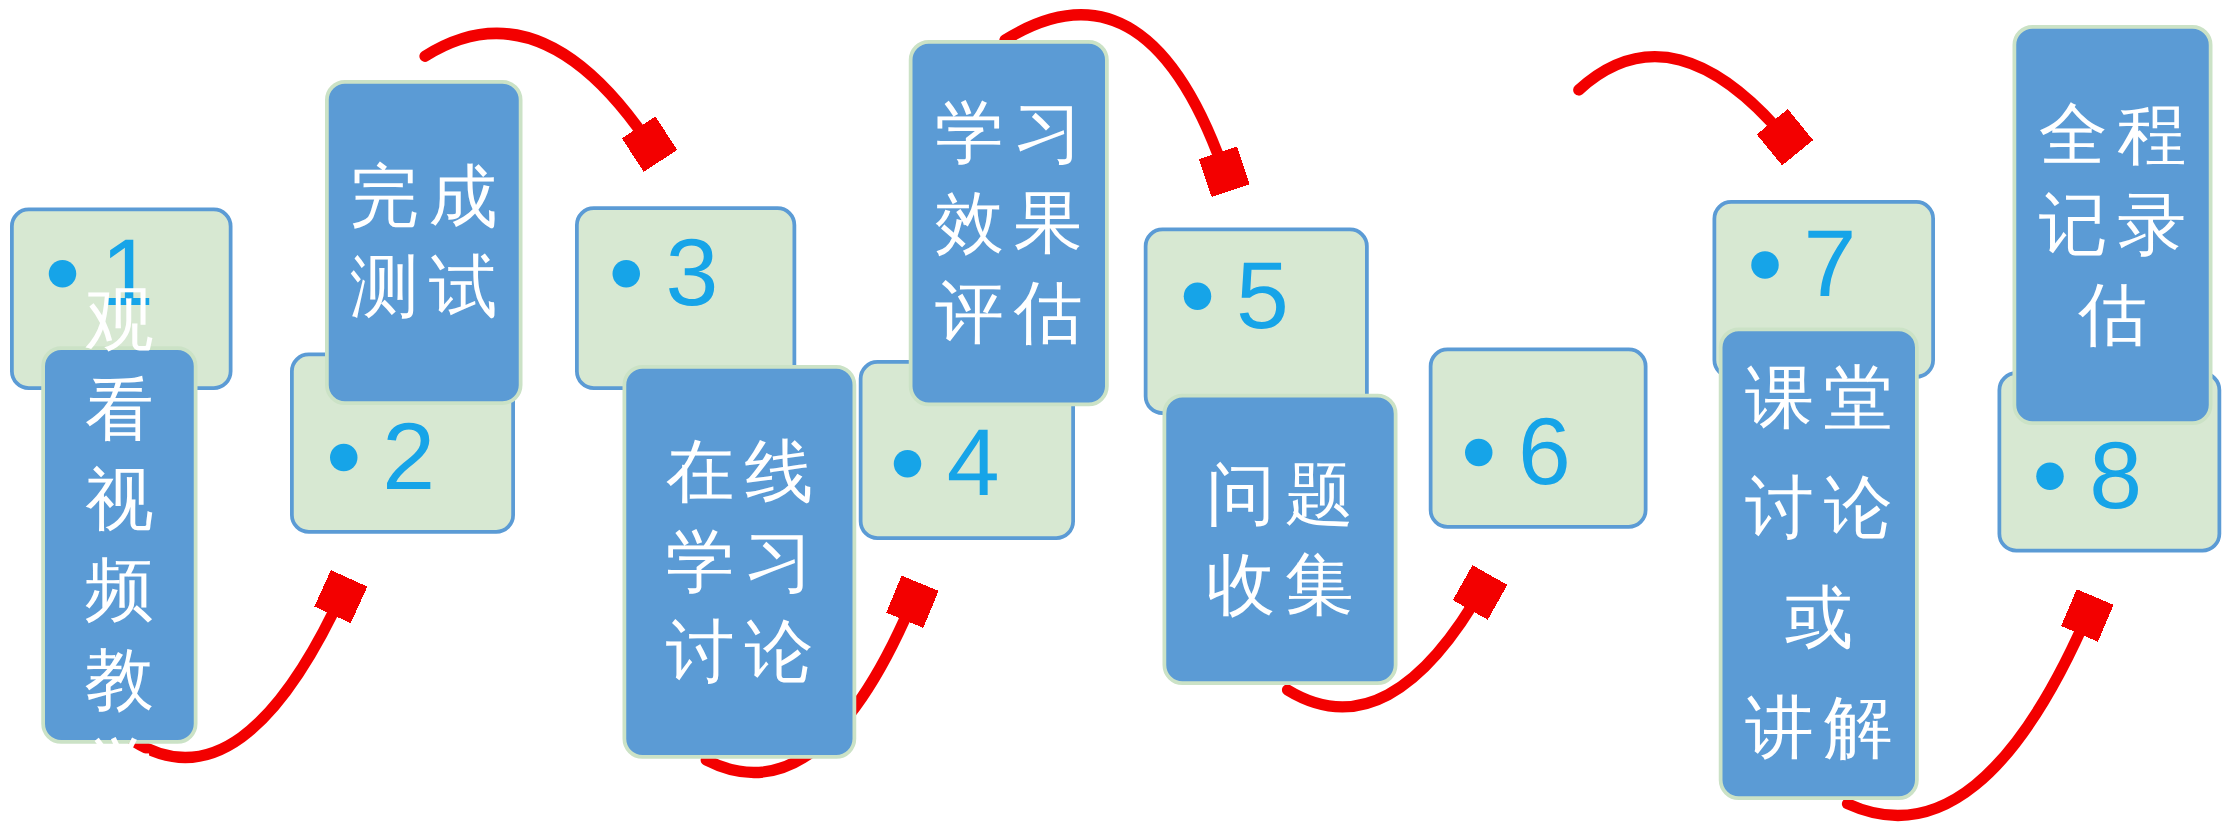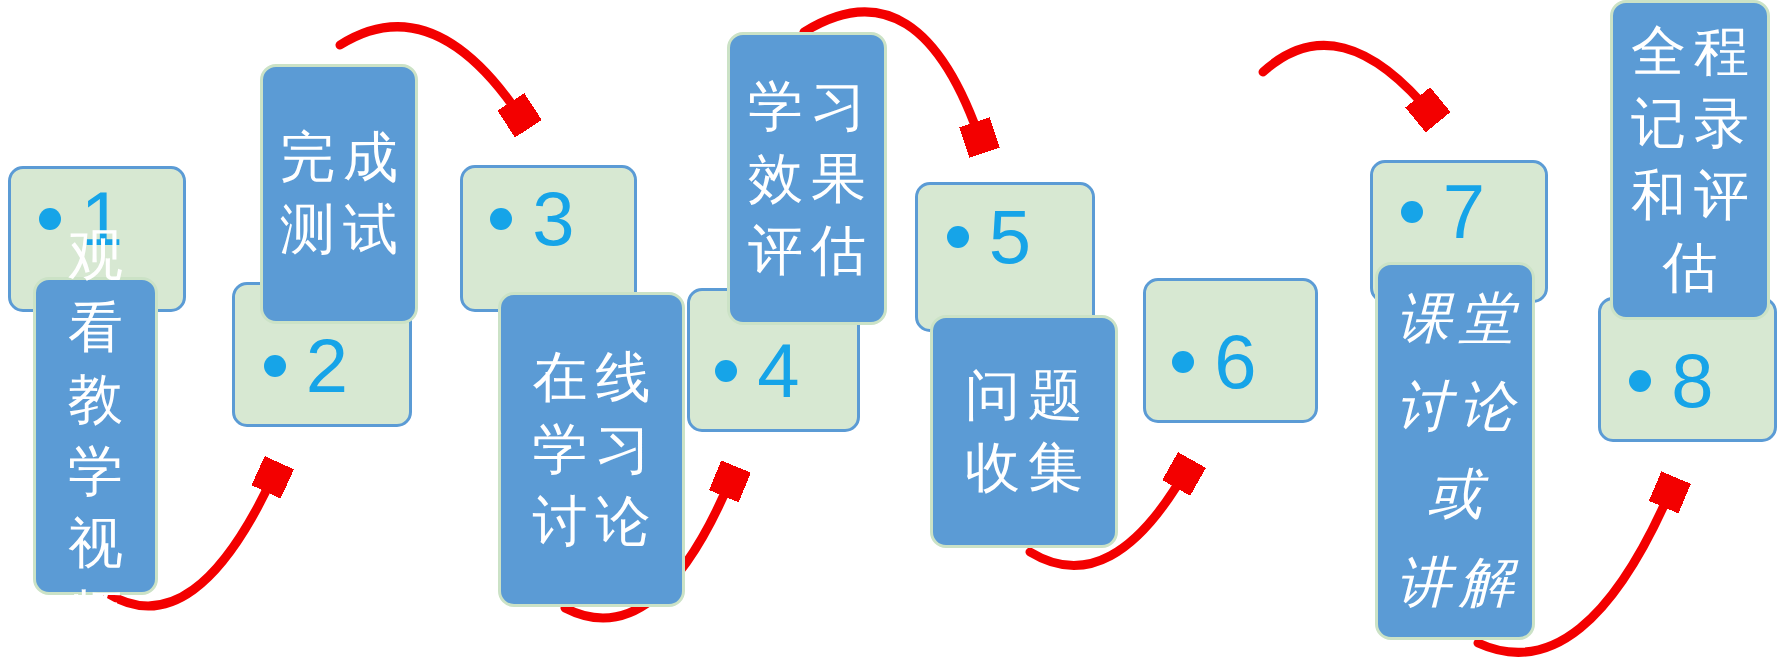--- a/index.html
+++ b/index.html
@@ -17,31 +17,31 @@
   .numrow { position:absolute; left:0; width:100%; display:flex; justify-content:center;
             align-items:center; gap:20px; transform:translate(-16px,-50%); }
   .odd  .numrow { top:36%; }
   .even .numrow { top:58%; }
   .dot { width:22px; height:22px; border-radius:50%; background:var(--numblue,#16a4e8); flex:0 0 auto; }
   .num { font-size:76px; line-height:1; color:var(--numblue,#16a4e8); }
 
   .lines { text-align:center; color:#ffffff; font-family:"Liberation Serif","DejaVu Serif",serif;
            font-size:55px; line-height:72px; letter-spacing:8px; padding-left:8px; }
   .lines span { display:block; }
-  .b7 .lines { line-height:88px;font-style:italic; }
+  .b7 .lines { line-height:88px; }
 
   
   .g1{left:8px;top:166px;width:178px;height:146px}   .b1{left:33px;top:277px;width:125px;height:318px}
   .g2{left:232px;top:282px;width:180px;height:145px} .b2{left:260px;top:64px;width:158px;height:260px}
   .g3{left:460px;top:165px;width:177px;height:147px} .b3{left:498px;top:292px;width:187px;height:315px}
   .g4{left:687px;top:288px;width:173px;height:144px} .b4{left:727px;top:32px;width:160px;height:293px}
   .g5{left:915px;top:182px;width:180px;height:150px} .b5{left:930px;top:315px;width:188px;height:233px}
   .g6{left:1143px;top:278px;width:175px;height:145px}.b6{left:1183px;top:73px;width:159px;height:249px}
   .g7{left:1370px;top:160px;width:178px;height:143px}.b7{left:1375px;top:262px;width:160px;height:378px}
-  .g8{left:1598px;top:297px;width:179px;height:145px}.b8{left:1610px;top:0;width:160px;height:320px}
+  .g8{left:1598px;top:297px;width:179px;height:145px}.b8{left:1610px;top:20px;width:160px;height:320px}
 </style>
 </head>
 <body>
 
 <div id="canvas">
 
   <svg id="arrowlayer" viewBox="0 0 1783 660">
     <defs>
       <marker id="ah" viewBox="0 0 10 10" refX="7.5" refY="5" markerWidth="32" markerHeight="32" markerUnits="userSpaceOnUse" orient="auto">
         <path d="M0,0 L10,5 L0,10 Z" fill="#f30000" stroke="none"></path>
@@ -58,22 +58,22 @@
 
   <div class="card gcard g1 odd">
     <div class="numrow">
       <span class="dot"></span>
       <span class="num">1</span>
     </div>
   </div>
   <div class="card bcard b1">
     <div class="lines">
       <span>观看</span>
+      <span>视频</span>
       <span>教学</span>
-      <span>视频</span>
     </div>
   </div>
 
   <div class="card gcard g2 even">
     <div class="numrow">
       <span class="dot"></span>
       <span class="num">2</span>
     </div>
   </div>
   <div class="card bcard b2">
@@ -149,18 +149,17 @@
   <div class="card gcard g8 even">
     <div class="numrow">
       <span class="dot"></span>
       <span class="num">8</span>
     </div>
   </div>
   <div class="card bcard b8">
     <div class="lines">
       <span>全程</span>
       <span>记录</span>
-      <span>和评</span>
       <span>估</span>
     </div>
   </div>
 
 </div>
 
 </body></html>

